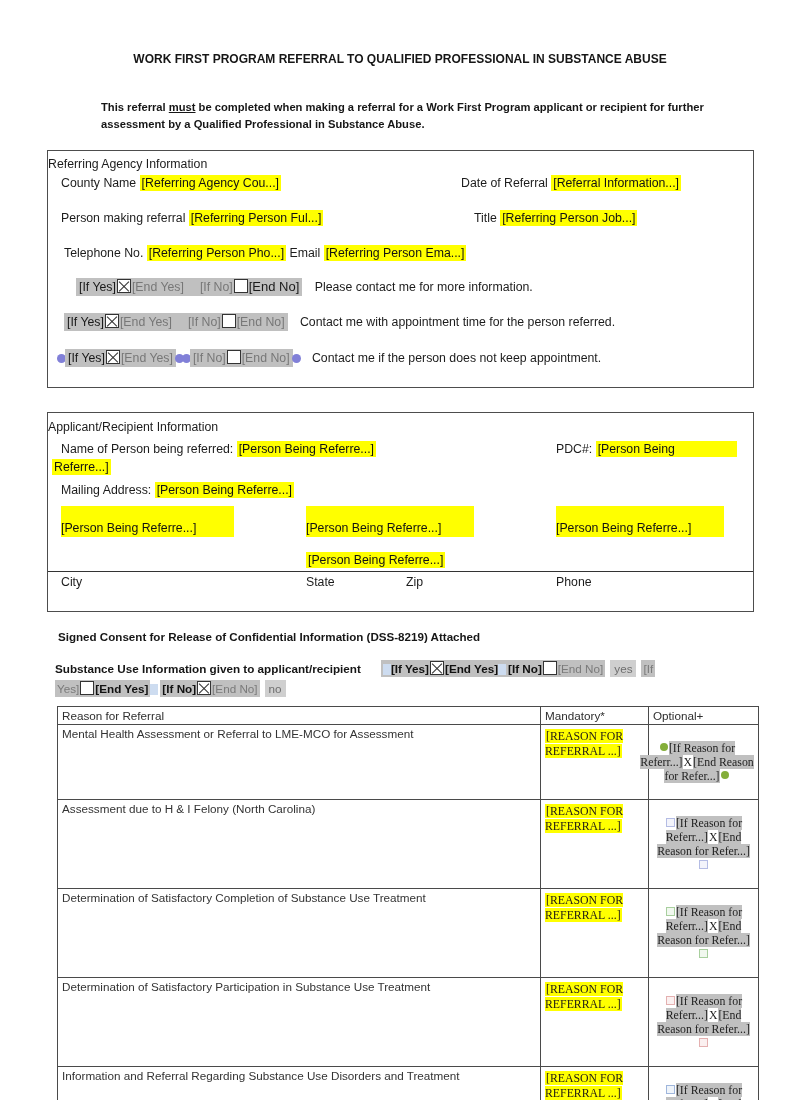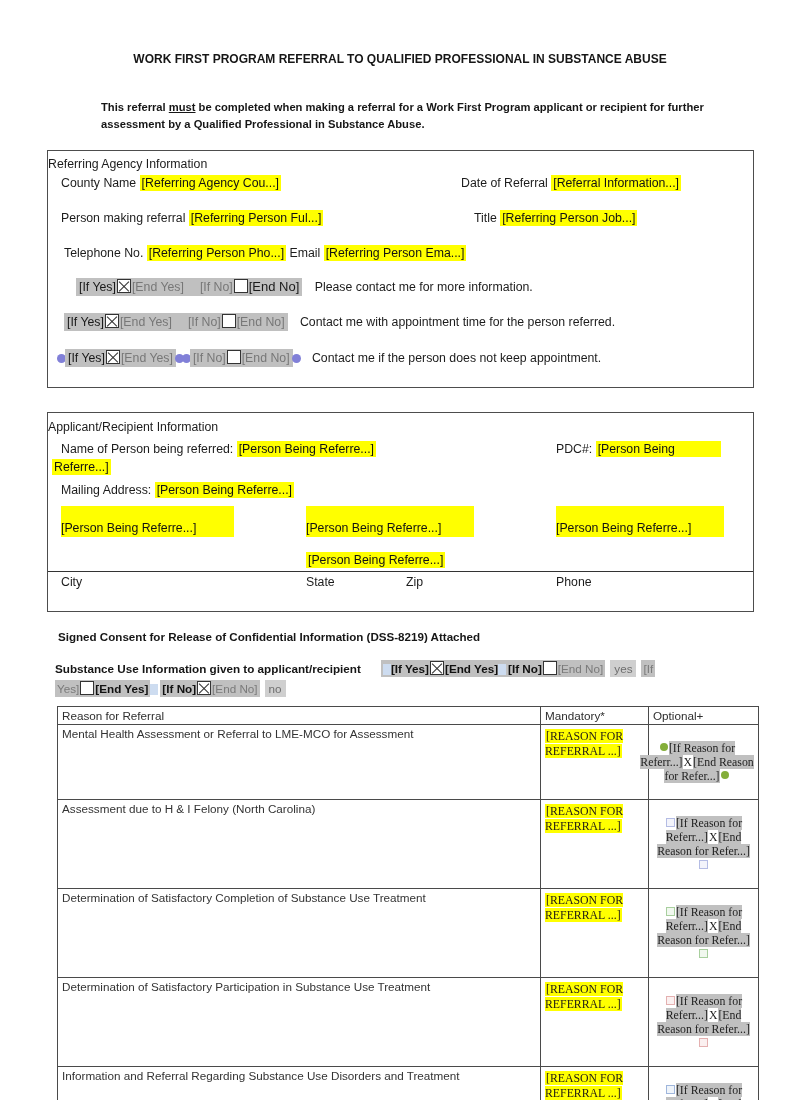--- a/index.html
+++ b/index.html
@@ -119,21 +119,21 @@
 
   <div class="sect sect2">
     <div class="sect-hdr" style="top:7px">Applicant/Recipient Information</div>
 
     <div class="fl" style="left:13px;top:29px">
       <span>Name of Person being referred:</span>
       <span class="yf">[Person Being Referre...]</span>
     </div>
     <div class="fl" style="left:508px;top:29px">
       <span>PDC#:</span>
-      <span class="yf" style="padding-right:46px">[Person Being</span>
+      <span class="yf" style="padding-right:62px">[Person Being</span>
     </div>
     <div class="fl" style="left:4px;top:47px">
       <span class="yf">Referre...]</span>
     </div>
 
     <div class="fl" style="left:13px;top:70px">
       <span>Mailing Address:</span>
       <span class="yf">[Person Being Referre...]</span>
     </div>
 

